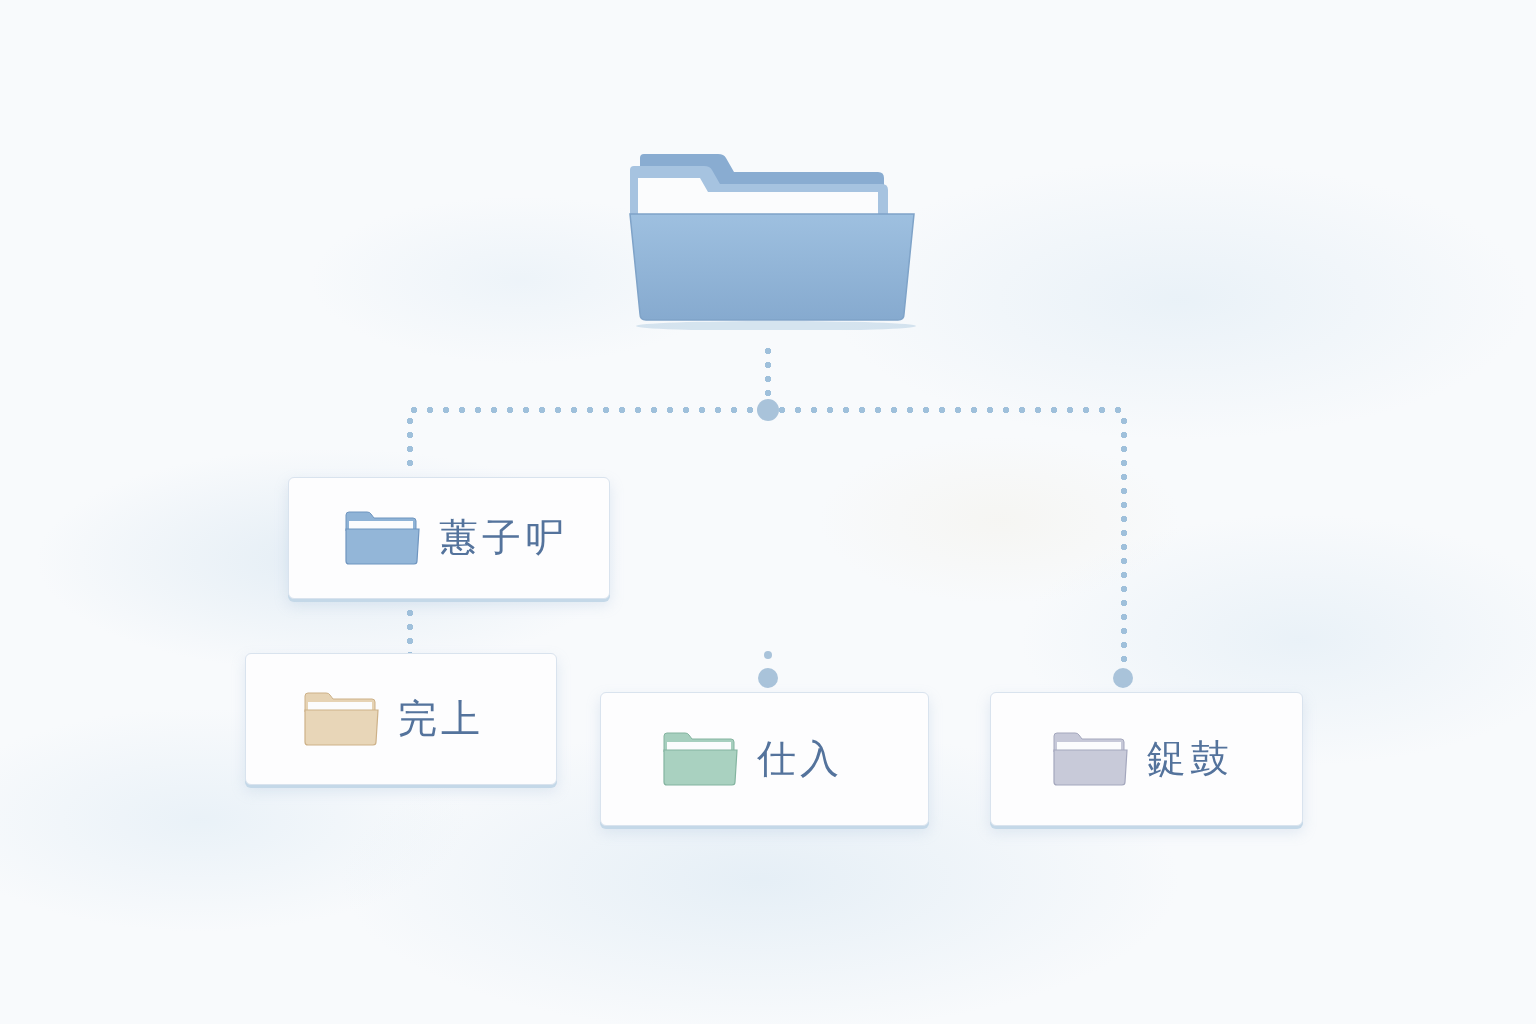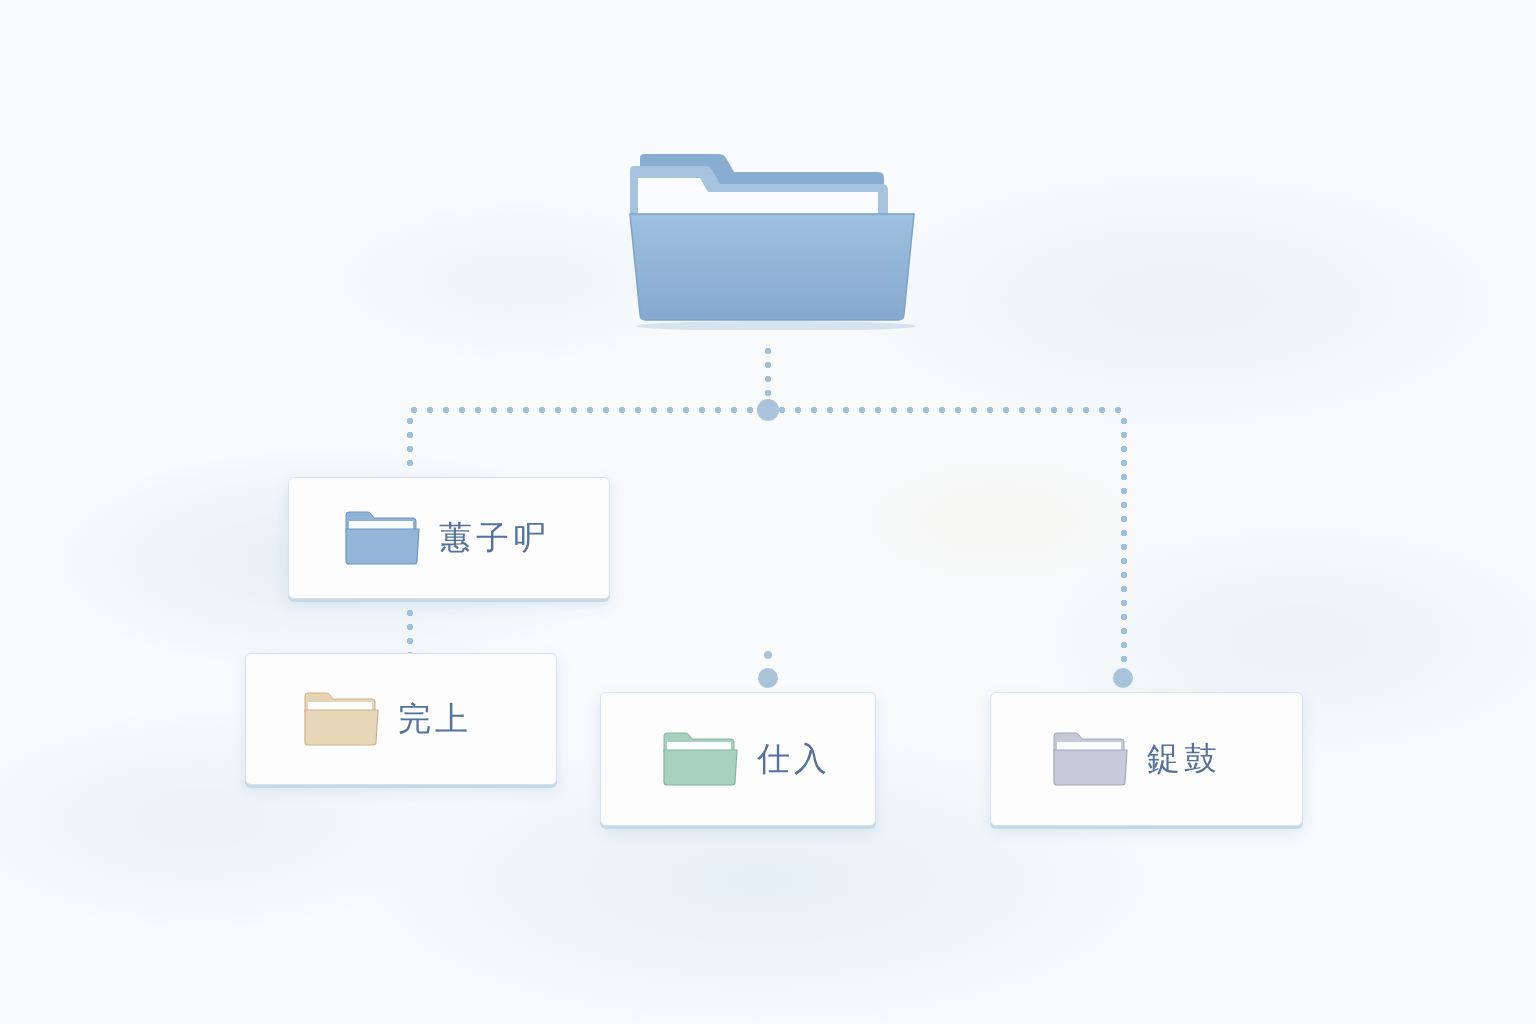--- a/index.html
+++ b/index.html
@@ -34,21 +34,21 @@
     }
     .node-dot { position: absolute; border-radius: 50%; }
     .card {
       position: absolute; background: #fdfdfe;
       border: 1.5px solid #d9e3ee; border-radius: 6px;
       box-shadow: 0 3px 0 #c4d8e8, 0 6px 14px rgba(150,180,210,0.25);
       display: flex; align-items: center;
     }
     .card .folder-icon { width: 78px; height: 58px; flex: none; }
     .card .label {
-      color: #54739c; font-size: 33px; letter-spacing: 4px; margin-left: 18px;
+      color: #54739c; font-size: 39px; letter-spacing: 4px; margin-left: 18px;
       font-family: "DejaVu Sans", sans-serif;
     }
   </style>
 </head>
 <body>
 
 <div class="bg"></div>
 
 <svg class="root-folder" viewBox="0 0 292 180">
   <defs>
@@ -86,21 +86,21 @@
 
 <div class="card" style="left:245px; top:653px; width:312px; height:132px; padding-left:56px; box-sizing:border-box;">
   <svg class="folder-icon" viewBox="0 0 78 58">
     <path d="M3 6 Q3 3 6 3 L24 3 Q27 3 28 5 L31 9 L70 9 Q73 9 73 12 L73 22 L3 22 Z" fill="#e6d3b4" stroke="#cdb188" stroke-width="1"></path>
     <rect x="6" y="12" width="64" height="14" fill="#fbfcfd"></rect>
     <path d="M3 20 L76 20 L74 52 Q74 55 71 55 L6 55 Q3 55 3 52 Z" fill="#e8d6b8" stroke="#cdb188" stroke-width="1.2"></path>
   </svg>
   <span class="label">完上</span>
 </div>
 
-<div class="card" style="left:600px; top:692px; width:276px; height:134px; padding-left:60px; box-sizing:border-box;">
+<div class="card" style="left:600px; top:692px; width:329px; height:134px; padding-left:60px; box-sizing:border-box;">
   <svg class="folder-icon" viewBox="0 0 78 58">
     <path d="M3 6 Q3 3 6 3 L24 3 Q27 3 28 5 L31 9 L70 9 Q73 9 73 12 L73 22 L3 22 Z" fill="#a6cfbe" stroke="#84b4a0" stroke-width="1"></path>
     <rect x="6" y="12" width="64" height="14" fill="#fbfcfd"></rect>
     <path d="M3 20 L76 20 L74 52 Q74 55 71 55 L6 55 Q3 55 3 52 Z" fill="#a9d1c0" stroke="#84b4a0" stroke-width="1.2"></path>
   </svg>
   <span class="label">仕入</span>
 </div>
 
 <div class="card" style="left:974px; top:692px; width:313px; height:134px; padding-left:60px; box-sizing:border-box;margin-left:16px;">
   <svg class="folder-icon" viewBox="0 0 78 58">

